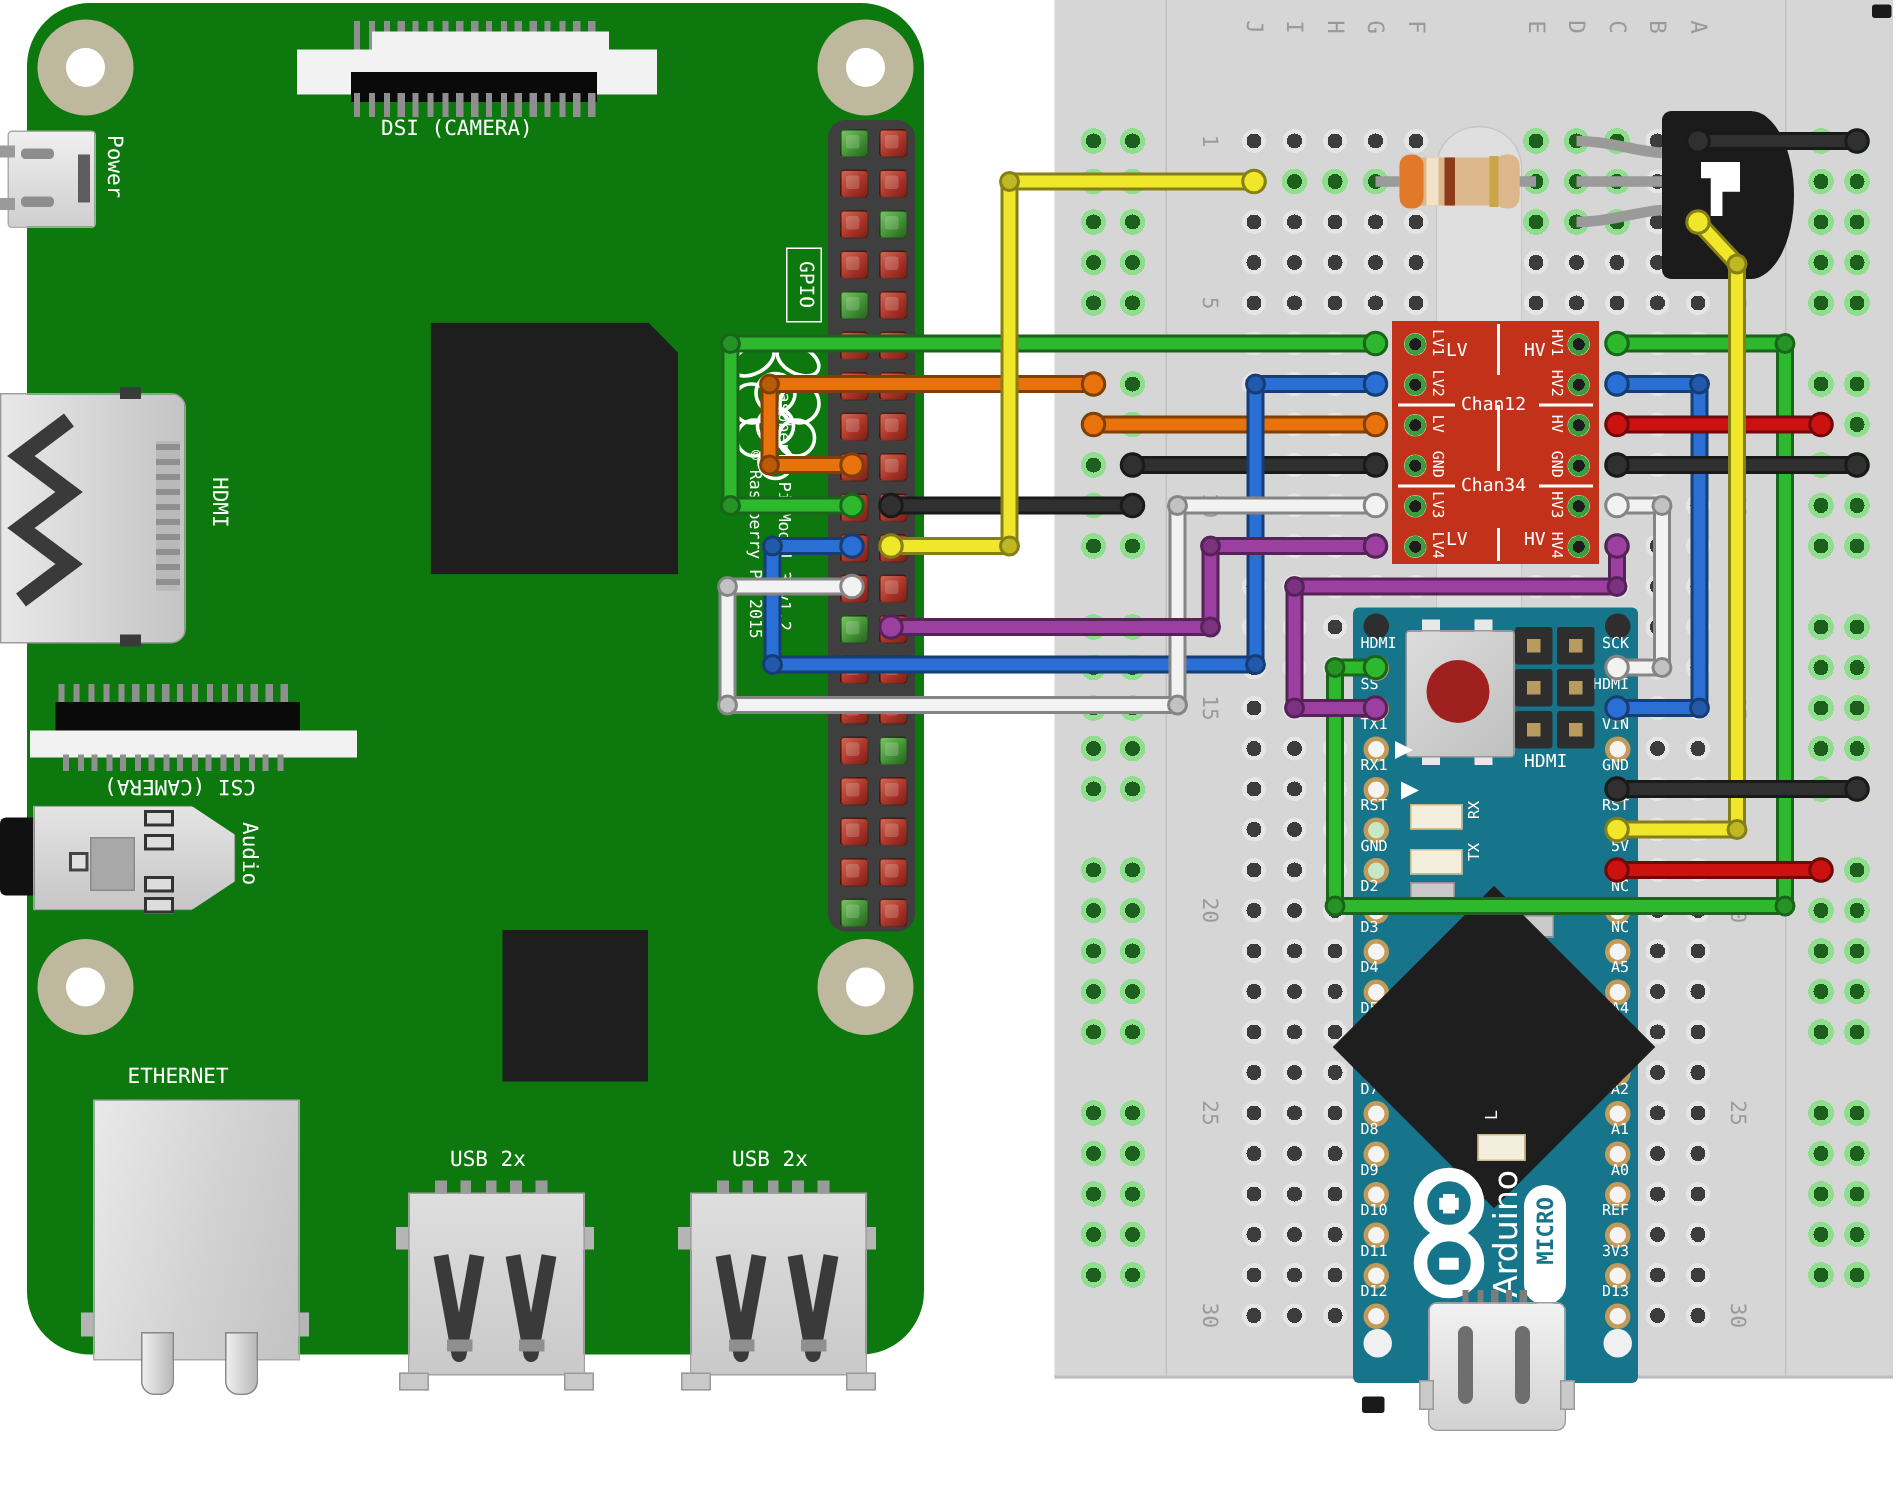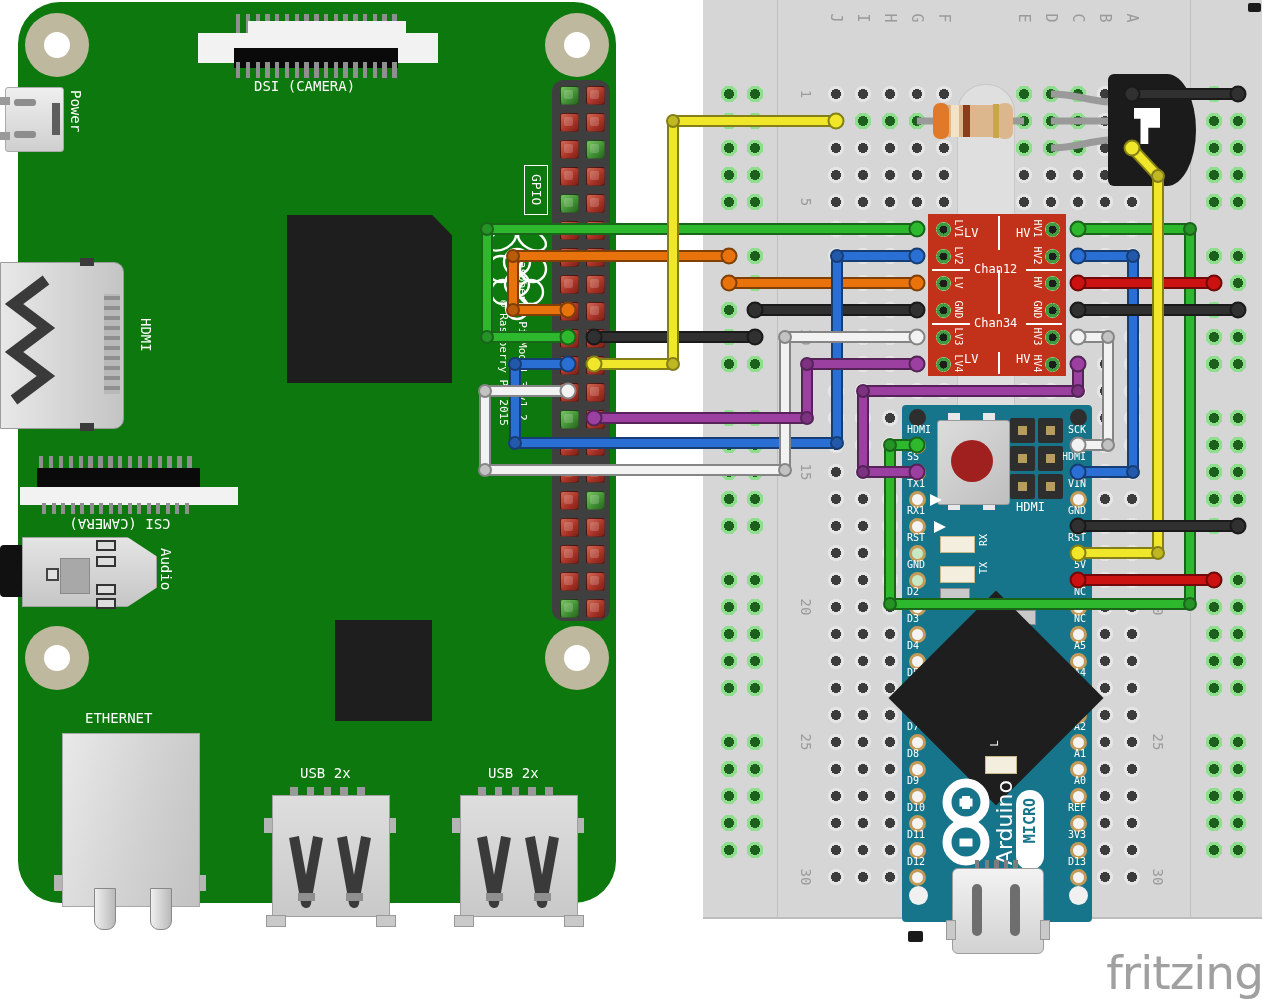--- a/index.html
+++ b/index.html
@@ -1067,14 +1067,13 @@
       <g>
         <polyline points="1078,526 1238,526" fill="none" stroke="rgb(26,26,26)" stroke-width="12" stroke-linejoin="round" stroke-linecap="round"></polyline>
         <polyline points="1078,526 1238,526" fill="none" stroke="#303030" stroke-width="8" stroke-linejoin="round" stroke-linecap="round"></polyline>
         <circle cx="1078" cy="526" r="7.5" fill="#303030" stroke="rgb(26,26,26)" stroke-width="2"></circle>
         <circle cx="1238" cy="526" r="7.5" fill="#303030" stroke="rgb(26,26,26)" stroke-width="2"></circle>
       </g>
     </svg>
 
   <div class="marker abs" style="left:1248px;top:3px;width:13px;height:9px;"></div>
   <div class="marker abs" style="left:908px;top:931px;width:15px;height:11px;"></div>
-  <div id="fritzing-logo" class="abs">fritzing</div>
 </div>
 
 </body></html>

